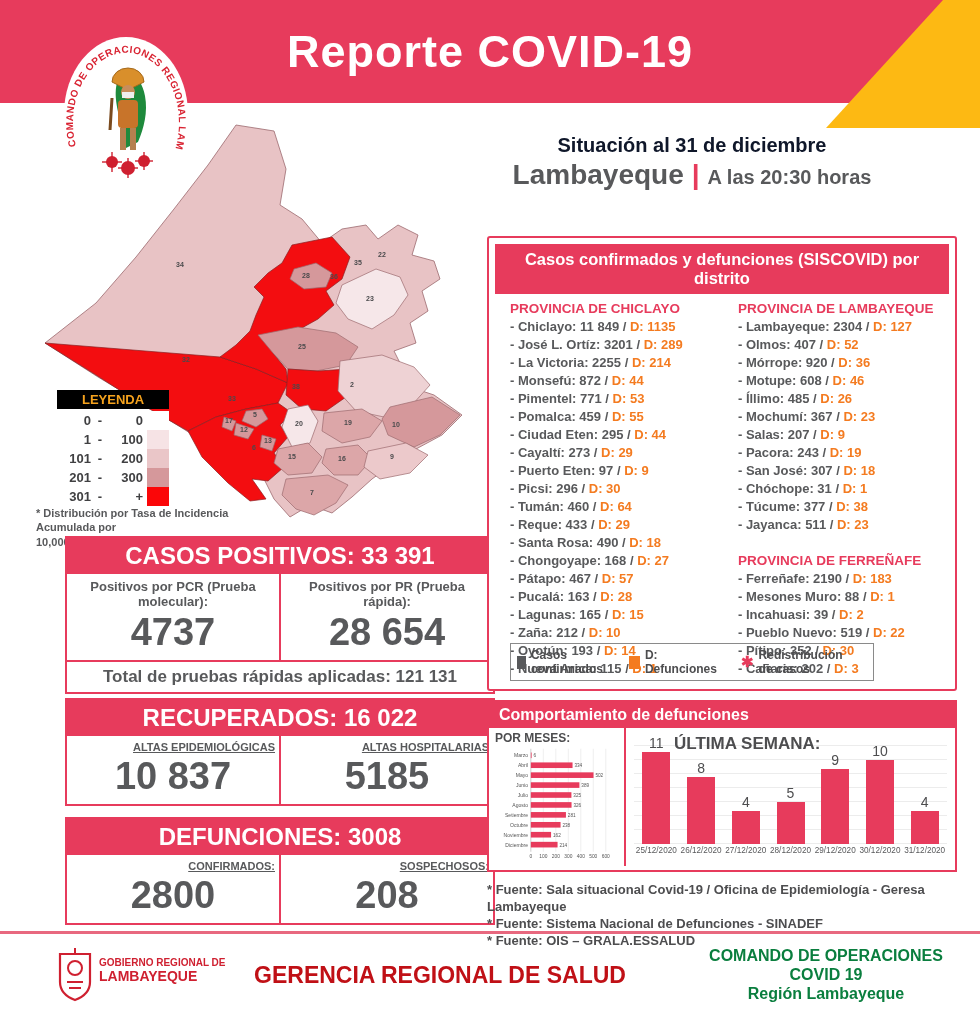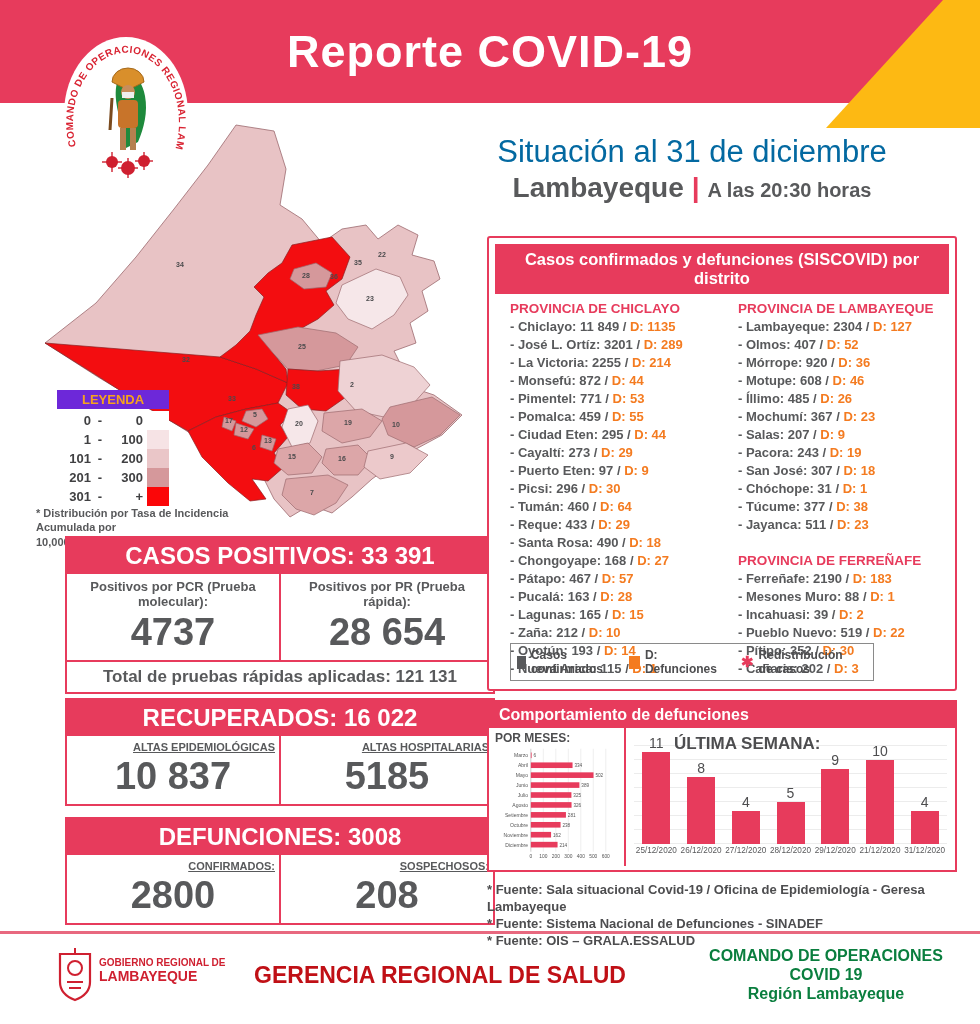--- a/index.html
+++ b/index.html
@@ -6,37 +6,37 @@
   .page{position:relative;width:980px;height:1024px;background:#fff;overflow:hidden;
         font-family:"Liberation Sans",sans-serif;color:#58595b;}
   
   .band{position:absolute;left:0;top:0;width:980px;height:103px;background:#e73b5c;}
   .corner-svg{position:absolute;left:818px;top:0;z-index:1;}
   .band-title{position:absolute;left:0;top:0;width:980px;height:103px;line-height:103px;
         text-align:center;color:#fff;font-size:45px;font-weight:bold;z-index:2;letter-spacing:1px;}
   .logo-wrap{position:absolute;left:60px;top:34px;width:132px;height:162px;z-index:3;}
   
   .situ{position:absolute;left:418px;top:134px;width:548px;text-align:center;}
-  .situ1{color:#0369a1;font-size:31px;font-weight:normal;}
+  .situ1{color:#0f172a;font-size:20px;font-weight:bold;}
   .situ2{margin-top:2px;font-size:28px;font-weight:bold;color:#58595b;}
   .situ2 .sep{color:#e73b5c;padding:0 8px;font-weight:bold;}
   .situ2 .time{font-size:20px;}
   
   .map-wrap{position:absolute;left:40px;top:116px;width:440px;height:402px;}
   .m-base{fill:#e8c3c5;stroke:#9c6a6e;stroke-width:.8;}
   .m-pale{fill:#f6e7e9;stroke:#9c6a6e;stroke-width:.7;}
   .m-light2{fill:#eed2d4;stroke:#9c6a6e;stroke-width:.7;}
   .m-med{fill:#d5989b;stroke:#9c6a6e;stroke-width:.7;}
   .m-med2{fill:#dca6a8;stroke:#9c6a6e;stroke-width:.7;}
   .m-light3{fill:#ecc9cb;stroke:#9c6a6e;stroke-width:.7;}
   .m-red{fill:#f30d10;stroke:#8a2022;stroke-width:.7;}
   .map-num{font-size:7px;fill:#4a4a4c;font-weight:bold;text-anchor:middle;}
   
   .leyenda{position:absolute;left:57px;top:390px;width:112px;font-weight:bold;}
-  .ley-title{background:#6d28d9;color:#f5a21d;text-align:center;font-size:13px;
+  .ley-title{background:#000000;color:#f5a21d;text-align:center;font-size:13px;
         padding:2px 0;margin-bottom:2px;}
   .ley-row{display:flex;align-items:center;height:19px;font-size:13px;color:#404042;}
   .ley-from{width:34px;text-align:right;}
   .ley-dash{width:18px;text-align:center;}
   .ley-to{width:34px;text-align:right;}
   .ley-sw{width:22px;height:19px;margin-left:4px;}
   .map-note{position:absolute;left:36px;top:506px;width:250px;font-size:11px;font-weight:bold;line-height:1.3;}
   
   .panel{position:absolute;border:2px solid #e73b5c;background:#fff;box-sizing:border-box;margin-left:30px;}
   .panel-head{background:#e73b5c;color:#fff;font-weight:bold;text-align:center;
@@ -441,21 +441,21 @@
               <div class="wval">4</div>
               <div class="wbar" style="height: 33px; background: rgb(231, 59, 92);"></div>
             </div>
           </div>
         <div class="wdates" id="wdates">
             <div class="wdate">25/12/2020</div>
             <div class="wdate">26/12/2020</div>
             <div class="wdate">27/12/2020</div>
             <div class="wdate">28/12/2020</div>
             <div class="wdate">29/12/2020</div>
-            <div class="wdate">21/12/2020</div>
+            <div class="wdate">30/12/2020</div>
             <div class="wdate">31/12/2020</div>
           </div>
       </div>
     </div>
   </div>
 
   <div class="fuentes">
     <div>* Fuente: Sala situacional Covid-19 / Oficina de Epidemiología - Geresa Lambayeque</div>
     <div>* Fuente: Sistema Nacional de Defunciones - SINADEF</div>
     <div>* Fuente: OIS – GRALA.ESSALUD</div>

